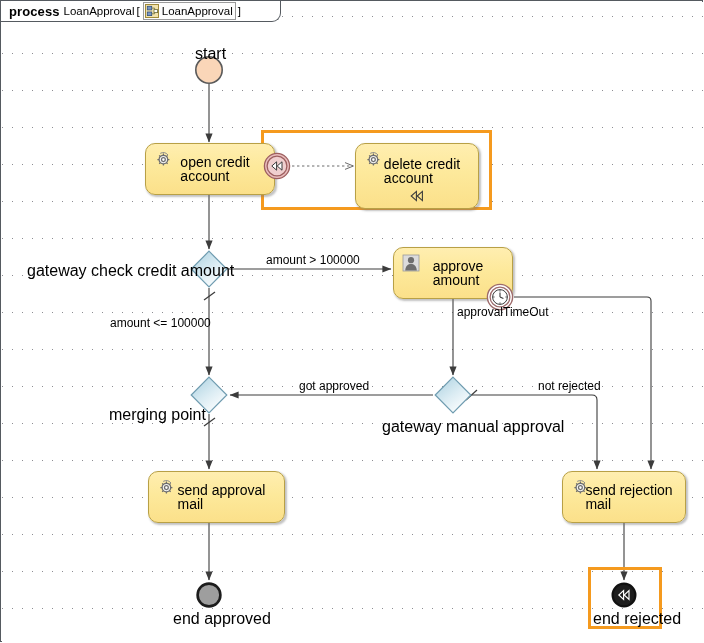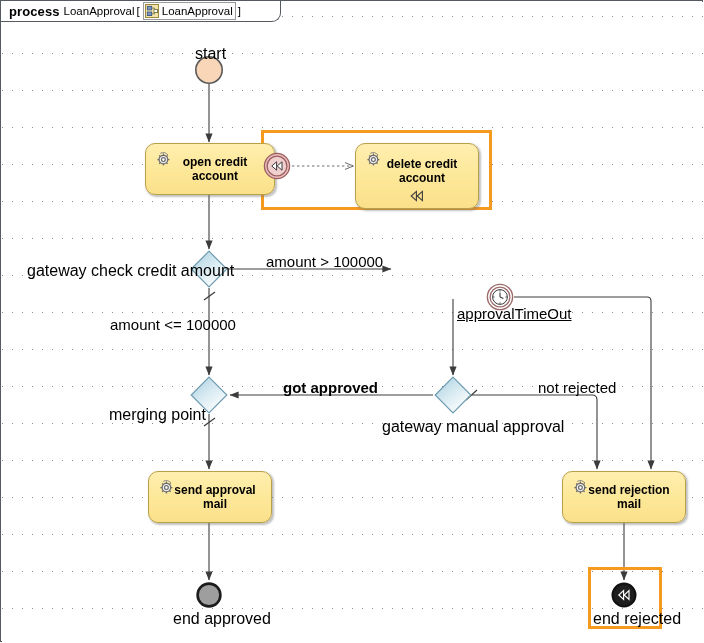--- a/index.html
+++ b/index.html
@@ -102,24 +102,23 @@
     border: 1px solid #b8a046;
     border-radius: 10px;
     background: linear-gradient(to bottom, #ffeeb0 0%, #fde99b 45%, #fbe08a 100%);
     box-shadow: 1.5px 1.5px 2px rgba(120,120,120,0.45);
     display: flex;
     align-items: center;
     justify-content: center;
     z-index: 12;
   }
   .task-label {
-    font-size: 12px;
-    font-weight: bold;
-    color: #000000;
-    text-align: center;
+    font-size: 14px;
+    font-weight: normal;
+    color: #000000;
     line-height: 14px;
     padding: 0 8px 0 18px;
     white-space: pre-line;
   }
   .task-marker {
     position: absolute;
     left: 8px; top: 6px;
     width: 18px; height: 18px;
   }
   .task-badge-bottom {
@@ -132,21 +131,21 @@
 
   .gateway {
     width: 38px; height: 38px;
     z-index: 12;
   }
 
   .event { z-index: 20; }
 
   .flowlabel {
     position: absolute;
-    font-size: 15px;
+    font-size: 12px;
     color: #000000;
     white-space: nowrap;
     z-index: 22;
   }
   .nodelabel {
     position: absolute;
     font-size: 16px;
     color: #000000;
     white-space: nowrap;
     z-index: 22;
@@ -234,22 +233,22 @@
 
       <div class="nodelabel" style="left:193px; top:43px;">start</div>
       <div class="nodelabel" style="left:25px; top:260px;">gateway check credit amount</div>
       <div class="nodelabel" style="left:107px; top:404px;">merging point</div>
       <div class="nodelabel" style="left:380px; top:416px;">gateway manual approval</div>
       <div class="nodelabel" style="left:171px; top:608px;">end approved</div>
       <div class="nodelabel" style="left:591px; top:608px; z-index:30;">end rejected</div>
 
       <div class="flowlabel" style="left:264px; top:251px;">amount &gt; 100000</div>
       <div class="flowlabel" style="left:108px; top:314px;">amount &lt;= 100000</div>
-      <div class="flowlabel" style="left:455px; top:303px;text-decoration:underline;">approvalTimeOut</div>
-      <div class="flowlabel" style="left:281px; top:377px;font-weight:bold;">got approved</div>
+      <div class="flowlabel" style="left:455px; top:303px;">approvalTimeOut</div>
+      <div class="flowlabel" style="left:297px; top:377px;">got approved</div>
       <div class="flowlabel" style="left:536px; top:377px;">not rejected</div>
 
       <div class="node event" style="left:192px; top:53px;">
         <svg width="30" height="30" viewBox="0 0 30 30">
           <circle cx="15" cy="15" r="13.2" fill="#fad6b8" stroke="#5a5a5a" stroke-width="1.6"></circle>
         </svg>
       </div>
 
       <div class="node task" style="left:143px; top:141px; width:130px; height:52px;">
         <span class="task-marker">
@@ -308,20 +307,31 @@
             <linearGradient id="gwg1" x1="0" y1="0" x2="0.75" y2="1">
               <stop offset="0%" stop-color="#a8cfdf"></stop>
               <stop offset="55%" stop-color="#dbecf3"></stop>
               <stop offset="100%" stop-color="#ffffff"></stop>
             </linearGradient>
           </defs>
           <path d="M19,1.2 L36.8,19 L19,36.8 L1.2,19 z" fill="url(#gwg1)" stroke="#6f9cb0" stroke-width="1.2"></path>
         </svg>
       </div>
 
+      <div class="node task" style="left:391px; top:245px; width:120px; height:52px;">
+        <span class="task-marker">
+          <svg width="18" height="18" viewBox="0 0 18 18">
+            <rect x="1" y="1" width="16" height="16" fill="#dcdcdc" stroke="#9a9a9a" stroke-width="0.8"></rect>
+            <circle cx="9" cy="6.2" r="3.1" fill="#6e6e6e"></circle>
+            <path d="M3.2,16.5 C3.6,11.6 6.1,10.0 9,10.0 C11.9,10.0 14.4,11.6 14.8,16.5 z" fill="#6e6e6e"></path>
+          </svg>
+        </span>
+        <span class="task-label">approve
+amount</span>
+      </div>
 
       <div class="node event" style="left:484px; top:281px;">
         <svg width="28" height="28" viewBox="0 0 28 28">
           <circle cx="14" cy="14" r="12.6" fill="#ffffff" stroke="#9d6b6b" stroke-width="1.4"></circle>
           <circle cx="14" cy="14" r="9.9" fill="#ffffff" stroke="#9d6b6b" stroke-width="1.3"></circle>
           <g stroke="#3b3b3b" stroke-width="1" fill="none">
             <circle cx="14" cy="14" r="7.4" fill="#ffffff"></circle>
             <path d="M14,7.2 L14,8.5 M14,19.5 L14,20.8 M7.2,14 L8.5,14 M19.5,14 L20.8,14"></path>
             <path d="M14,14 L14,9.6 M14,14 L17.4,15.6" stroke-width="1.1"></path>
           </g>
@@ -333,21 +343,21 @@
           <path d="M19,1.2 L36.8,19 L19,36.8 L1.2,19 z" fill="url(#gwg1)" stroke="#6f9cb0" stroke-width="1.2"></path>
         </svg>
       </div>
 
       <div class="node gateway" style="left:432px; top:374px;">
         <svg width="38" height="38" viewBox="0 0 38 38">
           <path d="M19,1.2 L36.8,19 L19,36.8 L1.2,19 z" fill="url(#gwg1)" stroke="#6f9cb0" stroke-width="1.2"></path>
         </svg>
       </div>
 
-      <div class="node task" style="left:146px; top:469px; width:124px; height:52px;">
+      <div class="node task" style="left:146px; top:469px; width:137px; height:52px;">
         <span class="task-marker">
           <svg width="18" height="18" viewBox="0 0 18 18">
             <g fill="none" stroke="#6d6d6d" stroke-width="1.25">
               <circle cx="9.4" cy="9.6" r="4.3" fill="#f2f2f2"></circle>
               <circle cx="9.4" cy="9.6" r="1.9" fill="#ffffff"></circle>
               <path d="M9.4,3.6 L9.4,5.3 M9.4,13.9 L9.4,15.6 M3.4,9.6 L5.1,9.6 M13.7,9.6 L15.4,9.6
                        M5.2,5.4 L6.4,6.6 M12.4,12.6 L13.6,13.8 M13.6,5.4 L12.4,6.6 M6.4,12.6 L5.2,13.8"></path>
               <path d="M6.2,3.4 A6.3,6.3 0 0 1 14.0,5.0" stroke="#8a8a8a" stroke-width="1"></path>
             </g>
           </svg>

